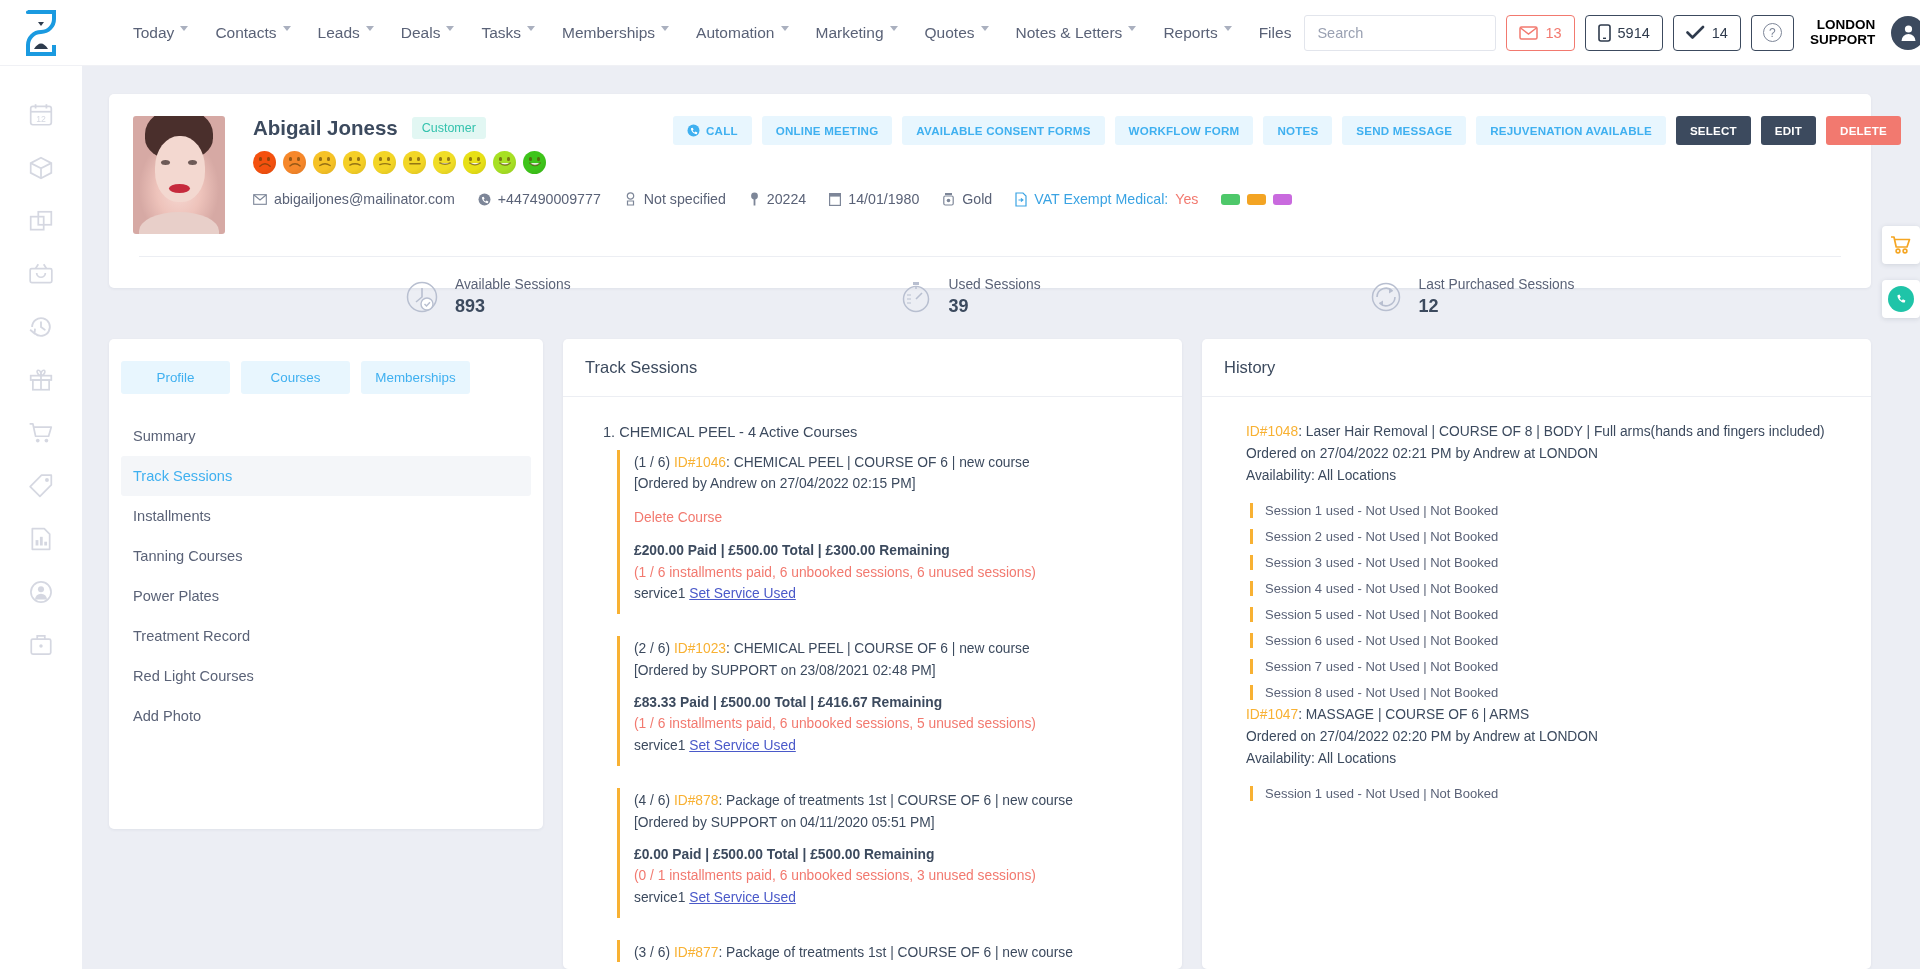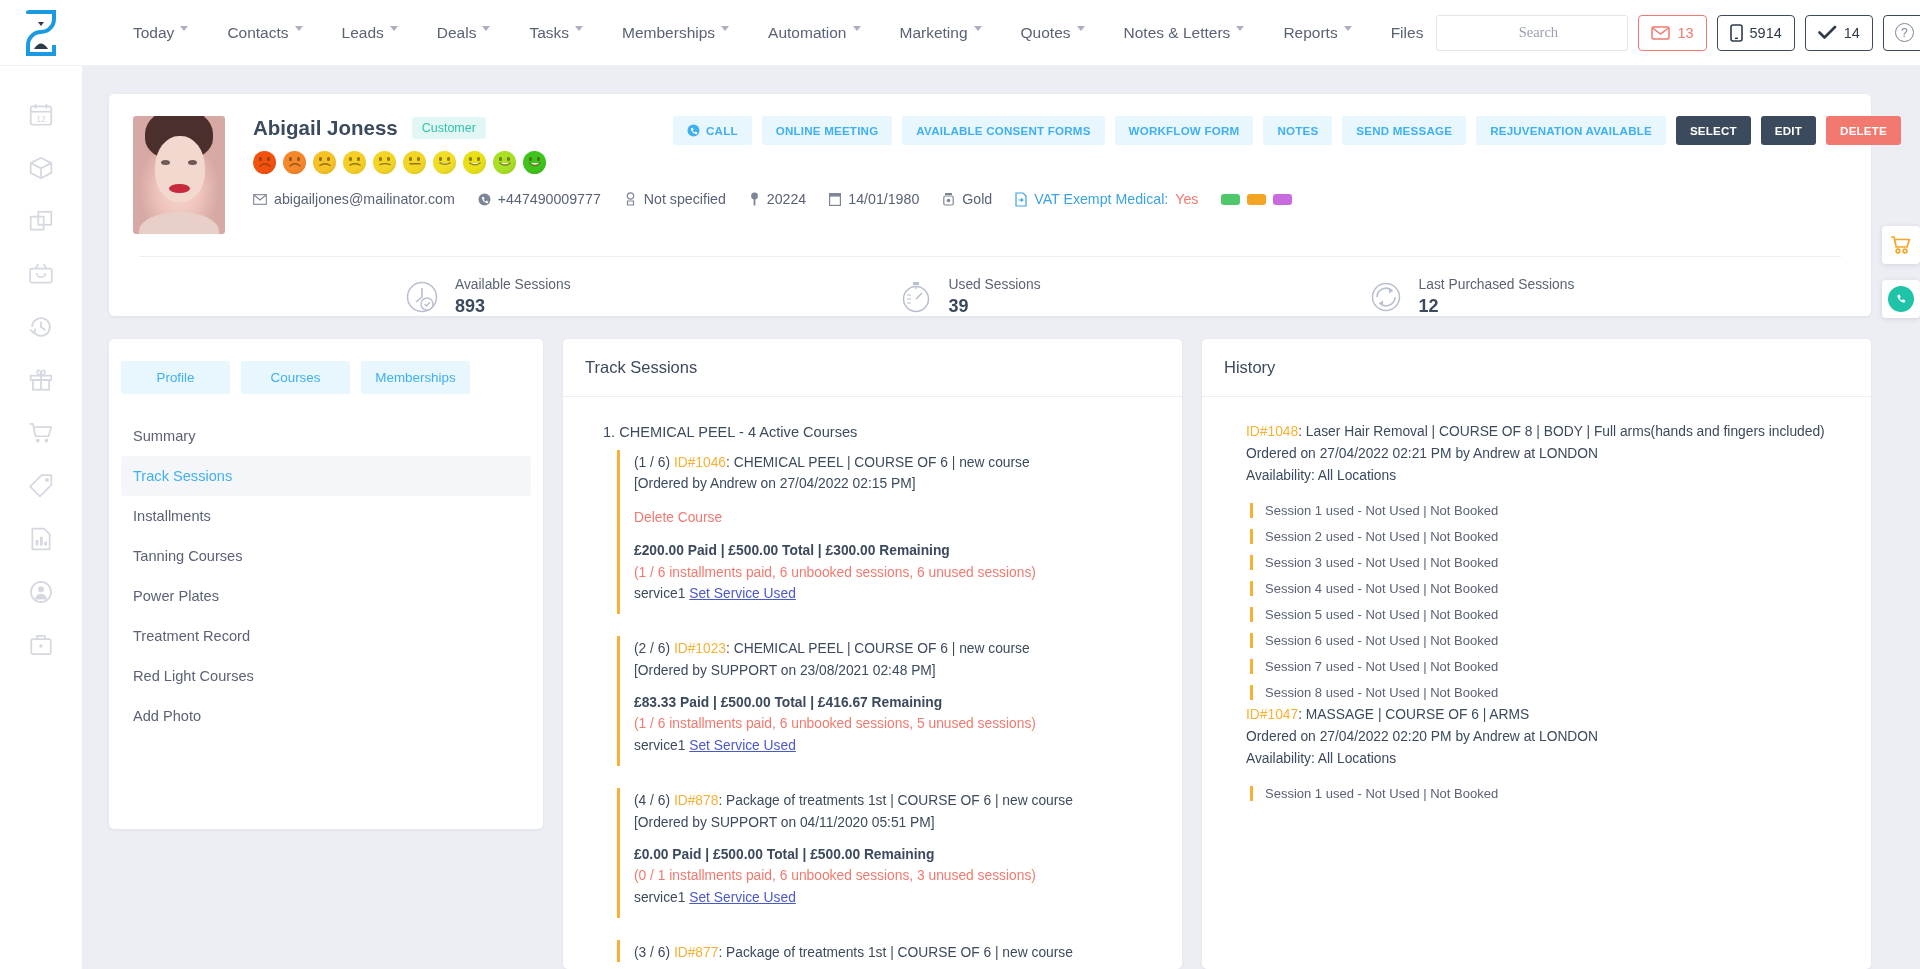--- a/index.html
+++ b/index.html
@@ -15,42 +15,42 @@
     position: absolute; top: 0; left: 0; width: 1920px; height: 66px;
     background: #ffffff; display: flex; align-items: center;
     border-bottom: 1px solid #f0f1f5; z-index: 40;
   }
   .logo-wrap {
     width: 82px; height: 66px; display: flex; align-items: center;
     justify-content: center; flex: none;
   }
   .logo-svg { width: 42px; height: 48px; }
 
-  .mainnav { display: flex; align-items: center; margin-left: 38px; gap: 12px; }
+  .mainnav { display: flex; align-items: center; margin-left: 38px; gap: 0px; }
   .navitem {
     display: flex; align-items: center; gap: 6px;
     font-size: 15.5px; color: #5a6277; padding: 6px 13px;
     cursor: pointer; white-space: nowrap;
   }
   .caret { width: 9px; height: 9px; display: inline-block; position: relative; top: -2px; }
   .caret:after {
     content: ""; position: absolute; left: 0; top: 0;
     border-left: 4.5px solid transparent; border-right: 4.5px solid transparent;
     border-top: 5px solid #aab0bf;
   }
 
   .topright { margin-left: auto; display: flex; align-items: center; gap: 10px; padding-right: 16px; }
   .searchbox {
     display: flex; align-items: center; height: 36px; width: 192px;
     border: 1px solid #e2e5ec; border-radius: 3px; background: #fff;
   }
   .searchbox input {
     border: none; outline: none; height: 34px; flex: 1;
     padding: 0 12px; font-size: 14.5px; color: #3b82f6;
-    font-family: Liberation Serif, serif; background: transparent; text-align: center;
+    font-family: Liberation Sans, sans-serif; background: transparent;
   }
   .searchbox input::placeholder { color: #9aa1b2; }
   .search-btn {
     width: 38px; height: 34px; display: flex; align-items: center; justify-content: center;
     border-left: 1px solid #e2e5ec; cursor: pointer;
   }
 
   .badge-btn {
     display: flex; align-items: center; gap: 7px; height: 36px; padding: 0 12px;
     border: 1px solid #3c4a5e; border-radius: 4px; background: #fff;
@@ -85,21 +85,21 @@
   
   .page { position: absolute; left: 82px; top: 66px; width: 1838px; height: 903px; overflow: hidden; }
 
   .card {
     background: #fff; border-radius: 5px;
     box-shadow: 0 1px 3px rgba(60,74,94,.07);
   }
 
   
   .profile-card {
-    position: absolute; left: 27px; top: 28px; width: 1762px; height: 222px;
+    position: absolute; left: 27px; top: 28px; width: 1762px; height: 194px;
     padding: 22px 24px 0 24px;
   }
   .profile-top { display: flex; }
   .photo {
     width: 92px; height: 118px; border-radius: 3px; flex: none;
     background:
       radial-gradient(ellipse 40px 52px at 50% 62%, #f6d9d3 0%, #eec3bb 55%, #d6a9a4 100%),
       linear-gradient(160deg,#cbb0ae 0%, #b89a9a 100%);
     position: relative; overflow: hidden;
   }

